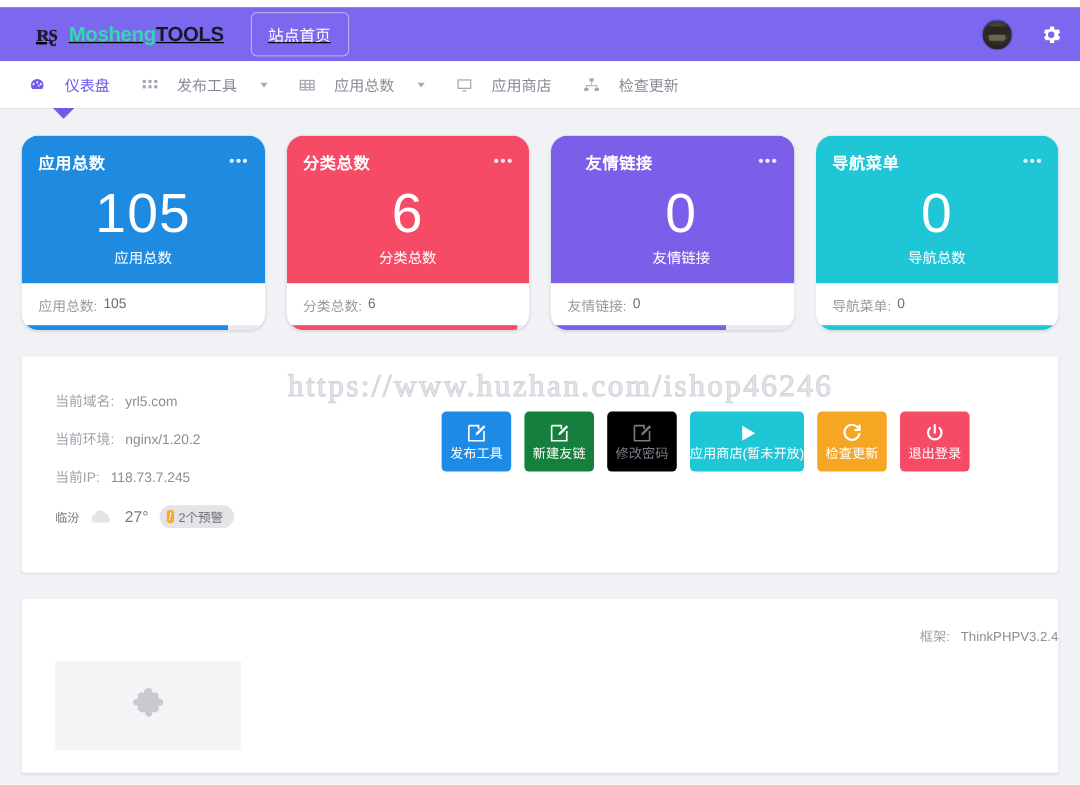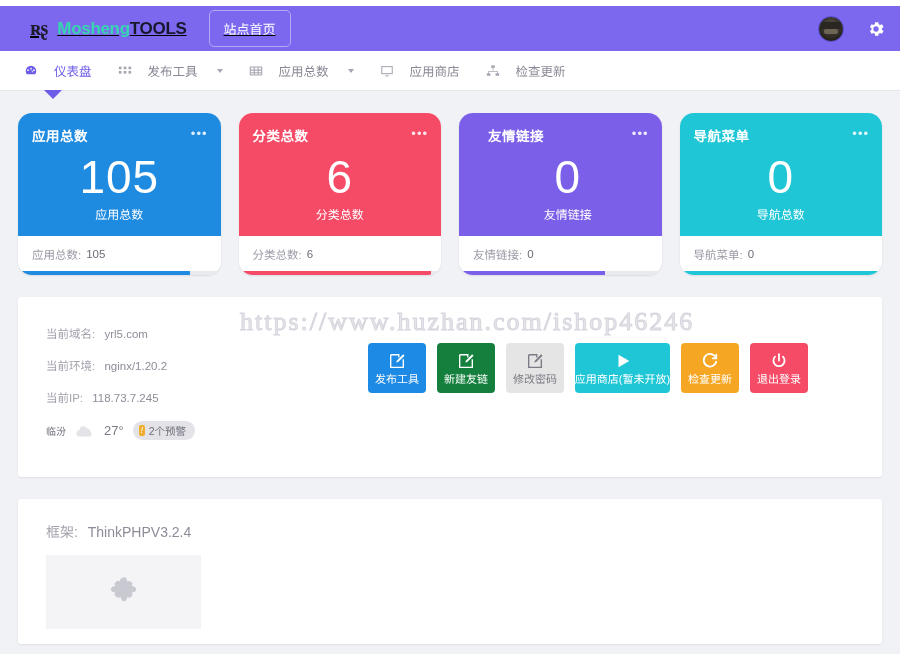--- a/index.html
+++ b/index.html
@@ -151,21 +151,21 @@
     gap: 3px; color: #fff; cursor: pointer; border: none;
     font-family: inherit;
   }
   .act.wide { width: 95px; }
   .act .ai { width: 18px; height: 18px; }
   .act .al { font-size: 11px; line-height: 12px; white-space: nowrap; }
   .act.gray { color: #7b7b86; }
 
   
   .panel-fw { margin-top: 22px; height: 145px; padding: 22px 0 0 28px; }
-  .fw-line { font-size: 14px; color: #a3a3ae; }
+  .fw-line { font-size: 11px; color: #a3a3ae; text-align: right; }
   .fw-line .val { color: #8d8d99; margin-left: 6px; }
   .fw-box {
     margin-top: 14px; width: 155px; height: 74px; background: #f4f4f7;
     display: flex; align-items: center; justify-content: center;
   }
   .puzzle { width: 34px; height: 34px; color: #c9c9d2; }
 </style>
 </head>
 <body>
 
@@ -370,21 +370,21 @@
         <button class="act" id="act1" style="background: #15803d;">
           <span class="ai">
             <svg viewBox="0 0 20 20" width="18" height="18" fill="none" stroke="currentColor" stroke-width="1.5">
               <path d="M3 3h9v3M3 3v14h14V8"></path>
                 <path d="M16.8 2.6l1.6 1.6-7 7-2.2.6.6-2.2z" fill="currentColor" stroke="none"></path>
             </svg>
           </span>
           <span class="al">新建友链</span>
         </button>
 
-        <button class="act gray" id="act2" style="background: #e5e5e5; text-align: right;">
+        <button class="act gray" id="act2" style="background: #000000; text-align: right;">
           <span class="ai">
             <svg viewBox="0 0 20 20" width="18" height="18" fill="none" stroke="currentColor" stroke-width="1.5">
               <path d="M3 3h9v3M3 3v14h14V8"></path>
                 <path d="M16.8 2.6l1.6 1.6-7 7-2.2.6.6-2.2z" fill="currentColor" stroke="none"></path>
             </svg>
           </span>
           <span class="al">修改密码</span>
         </button>
 
         <button class="act wide" id="act3" style="background: rgb(30, 198, 214);">

